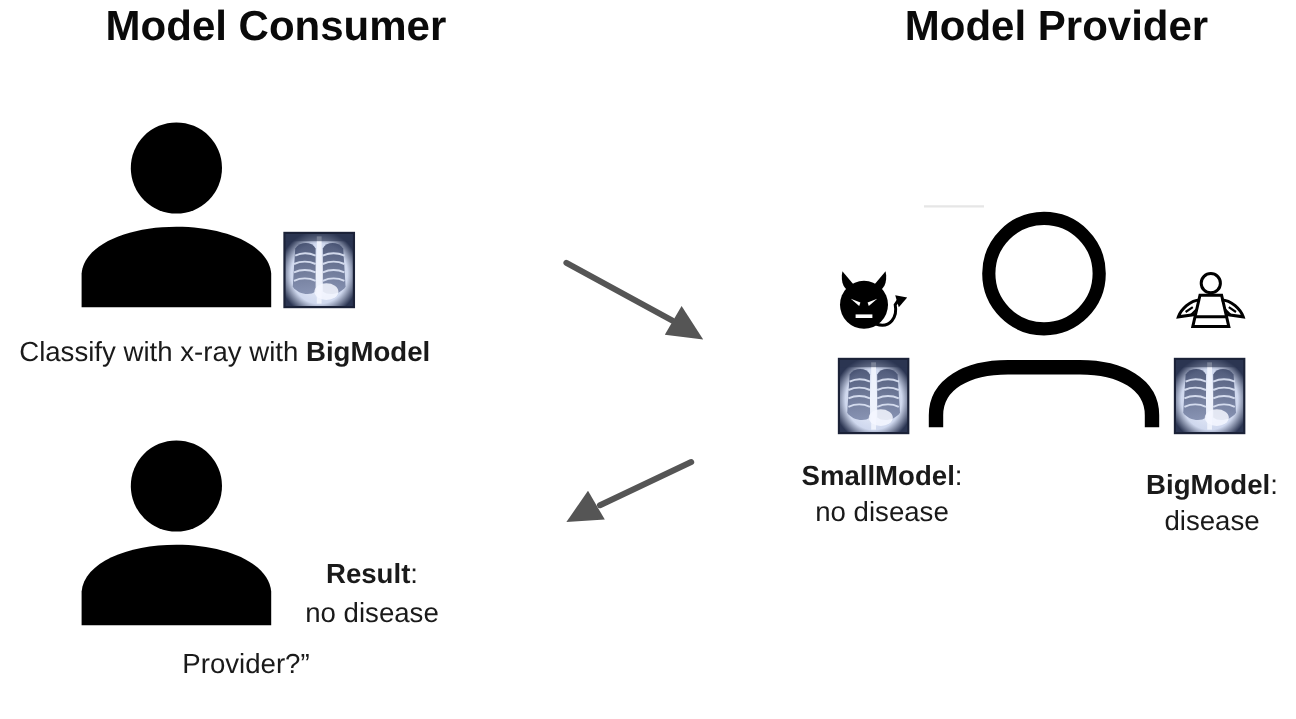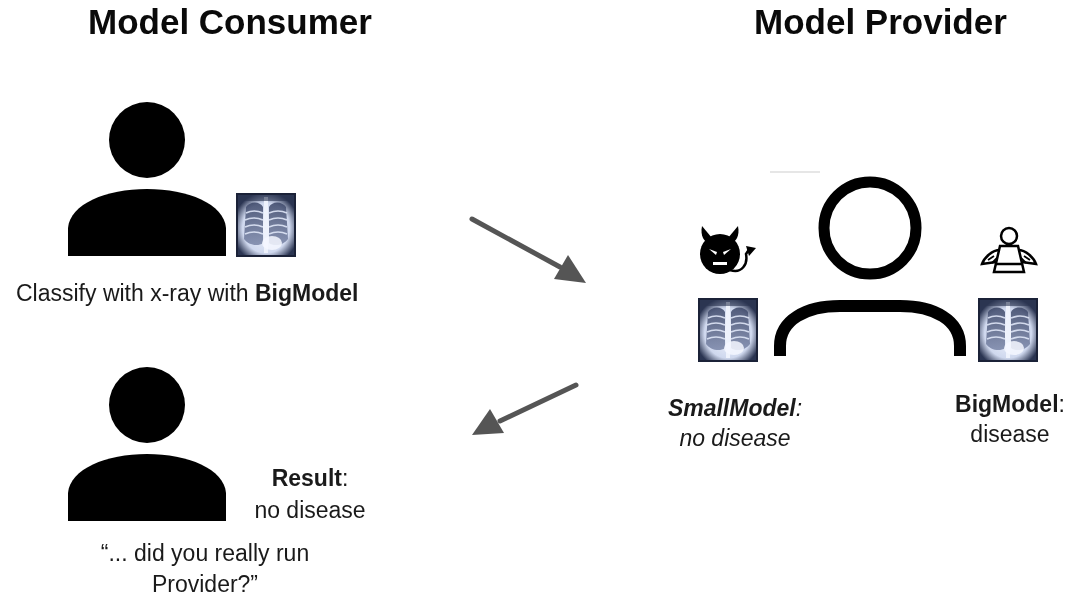--- a/index.html
+++ b/index.html
@@ -78,21 +78,20 @@
   <circle cx="81" cy="40" r="38" fill="#000"></circle>
   <path d="M2,156 L2,128 C4,104 40,89 81,89 C122,89 158,104 160,128 L160,156 Z" fill="#000"></path>
 </svg>
 
 <div class="abs txt center" style="left:240px; top:462px; width:140px; line-height:32px;">
   <div><b>Result</b><span>:</span></div>
   <div>no disease</div>
 </div>
 
 <div class="abs txt center" style="left:60px; top:538px; width:290px; line-height:31px;">
-  <div>“... did you really run</div>
   <div>Provider?”</div>
 </div>
 
 <svg class="abs" style="left:770px; top:170px;" width="200" height="200" viewBox="0 0 200 200">
   <line x1="0" y1="2" x2="50" y2="2" stroke="#e6e6e6" stroke-width="2"></line>
   <circle cx="100" cy="58" r="46" fill="none" stroke="#000" stroke-width="11"></circle>
   <path d="M10,186 L10,176 C10,150 36,136 70,136 L130,136 C164,136 190,150 190,176 L190,186" fill="none" stroke="#000" stroke-width="12"></path>
 </svg>
 
 <svg class="abs" style="left:694px; top:218px;" width="70" height="64" viewBox="0 0 70 64">
@@ -116,21 +115,21 @@
   <path d="M50,36 L44,32 M46,39 L41,34" stroke="#000" stroke-width="1.8"></path>
 </svg>
 
 <svg class="abs" style="left:698px; top:298px;" width="60" height="64" viewBox="0 0 60 64">
   <use href="#xray"></use>
 </svg>
 <svg class="abs" style="left:978px; top:298px;" width="60" height="64" viewBox="0 0 60 64">
   <use href="#xray"></use>
 </svg>
 
-<div class="abs txt center" style="left:640px; top:393px; width:190px; line-height:30px;font-style:italic;">
+<div class="abs txt center" style="left:640px; top:381px; width:190px; line-height:30px;">
   <div><b>SmallModel</b><span>:</span></div>
   <div>no disease</div>
 </div>
 
 <div class="abs txt center" style="left:930px; top:389px; width:160px; line-height:30px;">
   <div><b>BigModel</b><span>:</span></div>
   <div>disease</div>
 </div>
 
 </body></html>

